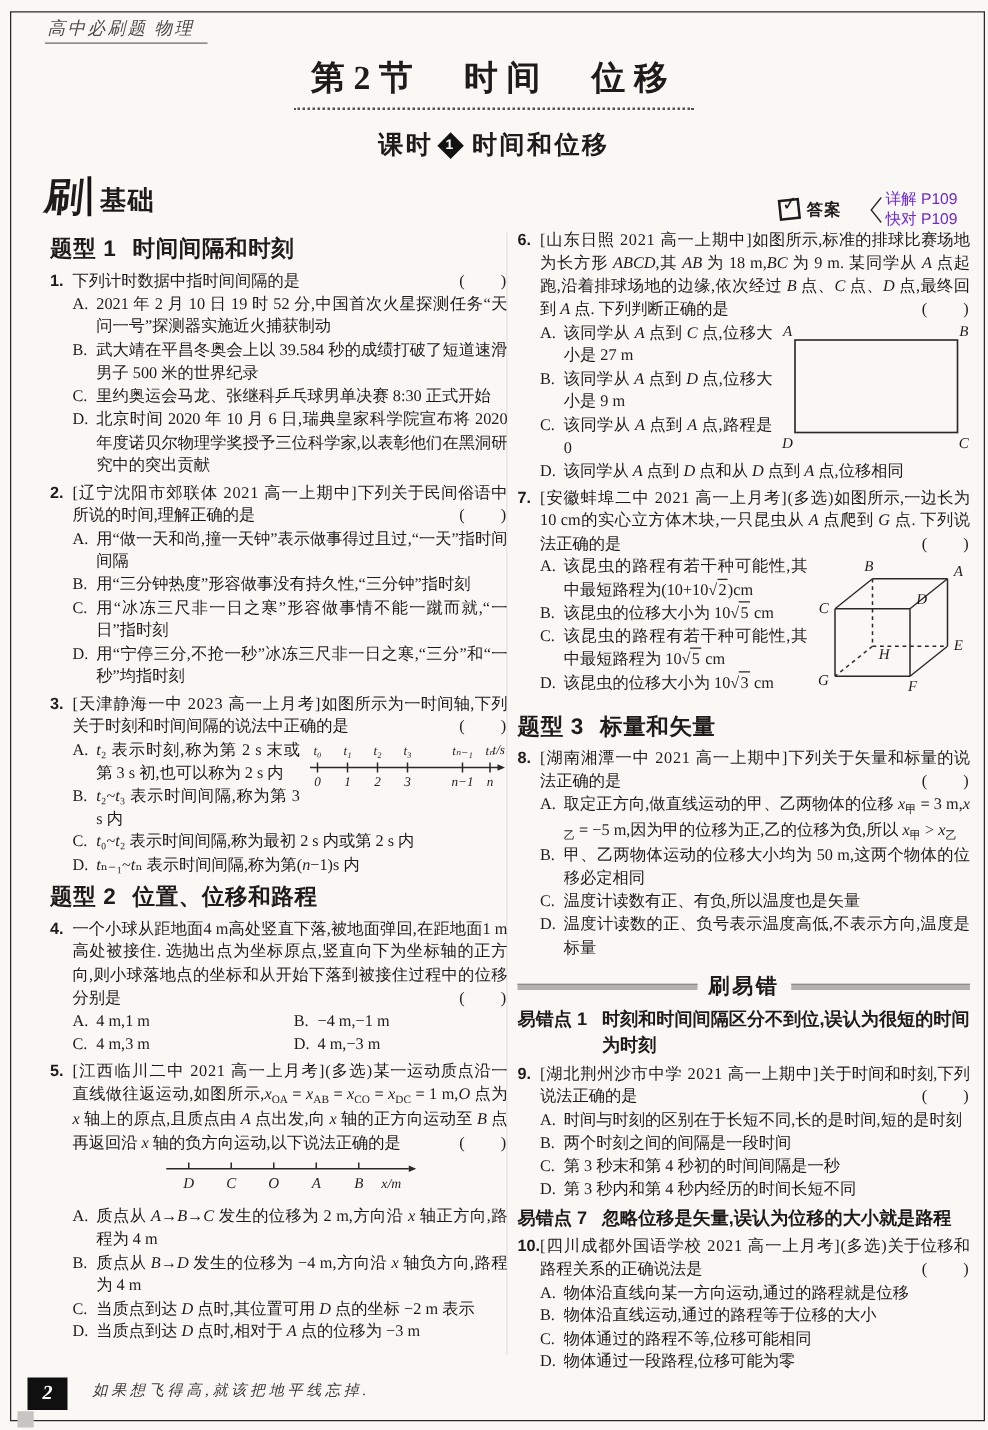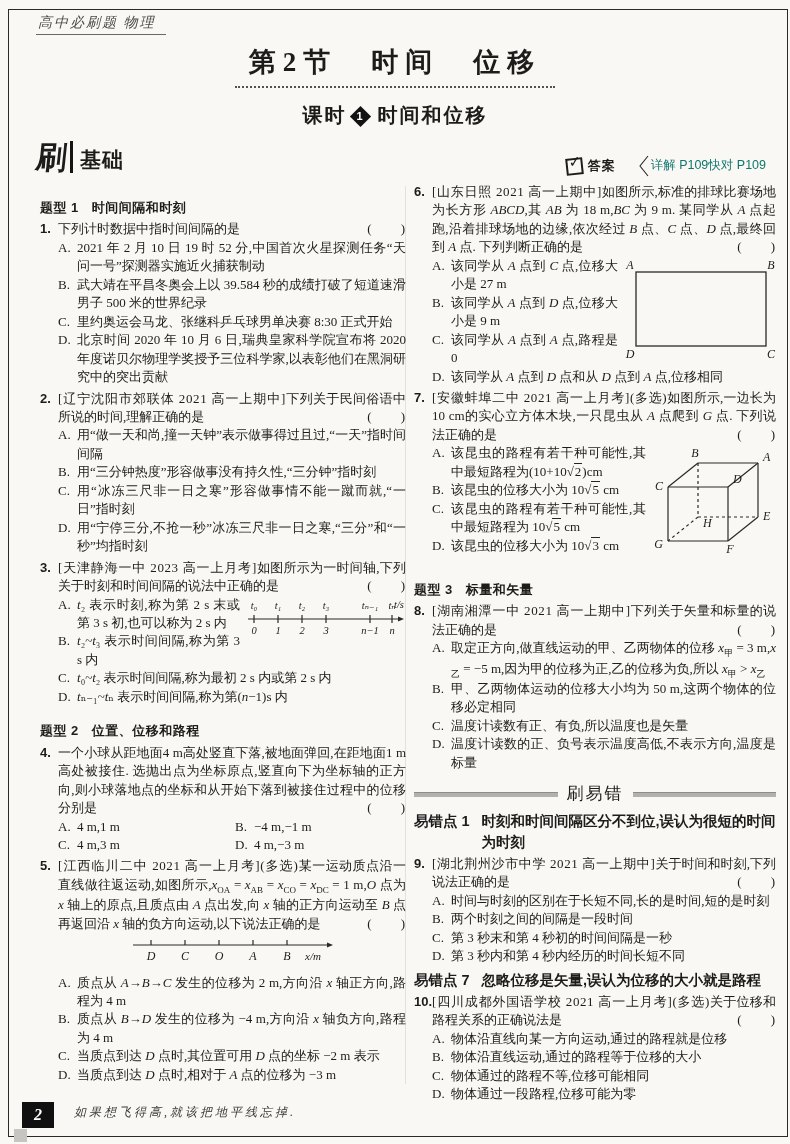--- a/index.html
+++ b/index.html
@@ -14,49 +14,49 @@
   .lesson .diamond{display:inline-block;width:15px;height:15px;background:#121212;transform:rotate(45deg);vertical-align:-2px;margin:0 10px 0 6px;position:relative}
   .lesson .diamond b{position:absolute;left:0;top:0;width:15px;height:15px;transform:rotate(-45deg);color:#fff;font-size:11px;line-height:15px;text-align:center;font-style:normal}
   .basics{position:absolute;left:36px;top:140px;display:flex;align-items:center}
   .basics .logo{font-family:"Liberation Sans","DejaVu Sans",sans-serif;font-weight:900;font-size:31px;transform:skewX(-6deg);line-height:1}
   .basics .vbar{width:3px;height:32px;background:#141414;margin:0 7px 0 3px}
   .basics .lbl{font-family:"Liberation Sans","DejaVu Sans",sans-serif;font-weight:900;font-size:21px;letter-spacing:1px;margin-top:6px}
   .answers{position:absolute;right:24px;top:152px;display:flex;align-items:center;font-family:"Liberation Sans","DejaVu Sans",sans-serif;font-size:13px}
   .answers .chk{width:13px;height:13px;border:2px solid #1c1c1c;transform:rotate(-6deg);position:relative;margin-right:5px}
   .answers .chk::after{content:"✓";position:absolute;left:1px;top:-7px;font-size:15px;font-weight:bold}
   .answers .alabel{font-weight:bold;letter-spacing:1px;margin-right:21px}
-  .answers .pages{display:flex;font-size:12.5px;line-height:1.25;color:#0f766e}
+  .answers .pages{display:flex;flex-direction:column;font-size:12.5px;line-height:1.25;color:#6d28d9}
   .answers svg{margin:0 2px}
   
   .col{position:absolute;top:183px;font-size:13px;line-height:1.42;text-align:justify}
   #col-left{left:40px;width:366px}
   #col-right{left:414px;width:362px}
   .colrule{position:absolute;left:405px;top:186px;bottom:60px;width:1px;background:#e4e1da}
-  .topic{font-family:"Liberation Sans","DejaVu Sans",sans-serif;font-weight:bold;font-size:13px;letter-spacing:.5px;margin:16px 0 3px}
+  .topic{font-family:"Liberation Sans","DejaVu Sans",sans-serif;font-weight:bold;font-size:18px;letter-spacing:.5px;margin:4px 0 3px}
   .topic .t-label{margin-right:13px}
   .q{position:relative;padding-left:18px;margin:0 0 3px}
   .q::after{content:"";display:block;clear:both}
   .qnum{position:absolute;left:0;top:0;font-family:"Liberation Sans","DejaVu Sans",sans-serif;font-weight:bold;font-size:13px}
   .stem{margin:0}
   .src{letter-spacing:.6px}
   .tag{letter-spacing:.5px}
   .bracket{float:right;letter-spacing:1px}
   .opts{margin:0}
   .opt{position:relative;padding-left:19px;text-align:justify}
   .opt .key{position:absolute;left:0;top:0}
   .opts.grid{display:grid;grid-template-columns:1fr 1fr;column-gap:6px}
   .fig-float{float:right;margin:1px 0 2px 6px}
   .fig-block{text-align:center;margin:3px 0 2px}
   svg text{font-family:"Liberation Serif","DejaVu Serif",serif;font-style:italic;fill:#1d1c1a}
   sub{font-size:9px}
   .ol{border-top:1.2px solid #26251f;padding:0 1px}
   
   .divider{display:flex;align-items:center;gap:9px;margin:10px 0 5px}
   .divider .bar{flex:1;height:4px;background:#b3b1ad;border-top:1px solid #8f8d89}
-  .divider .dlbl{font-family:"Liberation Sans","DejaVu Sans",sans-serif;font-weight:normal;font-size:17px;letter-spacing:2px}
+  .divider .dlbl{font-family:"Liberation Sans","DejaVu Sans",sans-serif;font-weight:bold;font-size:17px;letter-spacing:2px}
   .mistake{display:flex;font-family:"Liberation Sans","DejaVu Sans",sans-serif;font-weight:bold;font-size:14.5px;line-height:1.4;margin:4px 0 3px}
   .mistake .m-label{flex:none;margin-right:12px;white-space:nowrap}
   .mistake .m-title{flex:1;text-align:left}
   
   .pg-num{position:absolute;left:22px;bottom:16px;width:32px;height:26px;background:#101010;color:#fff;font-style:italic;font-weight:bold;font-size:16px;display:flex;align-items:center;justify-content:center}
   .pg-gray{position:absolute;left:14px;bottom:2px;width:13px;height:13px;background:#c7c5c1}
   .motto{position:absolute;left:74px;bottom:23px;font-size:12px;font-style:italic;letter-spacing:3px;color:#3a3935}
 </style>
 </head>
 <body>

